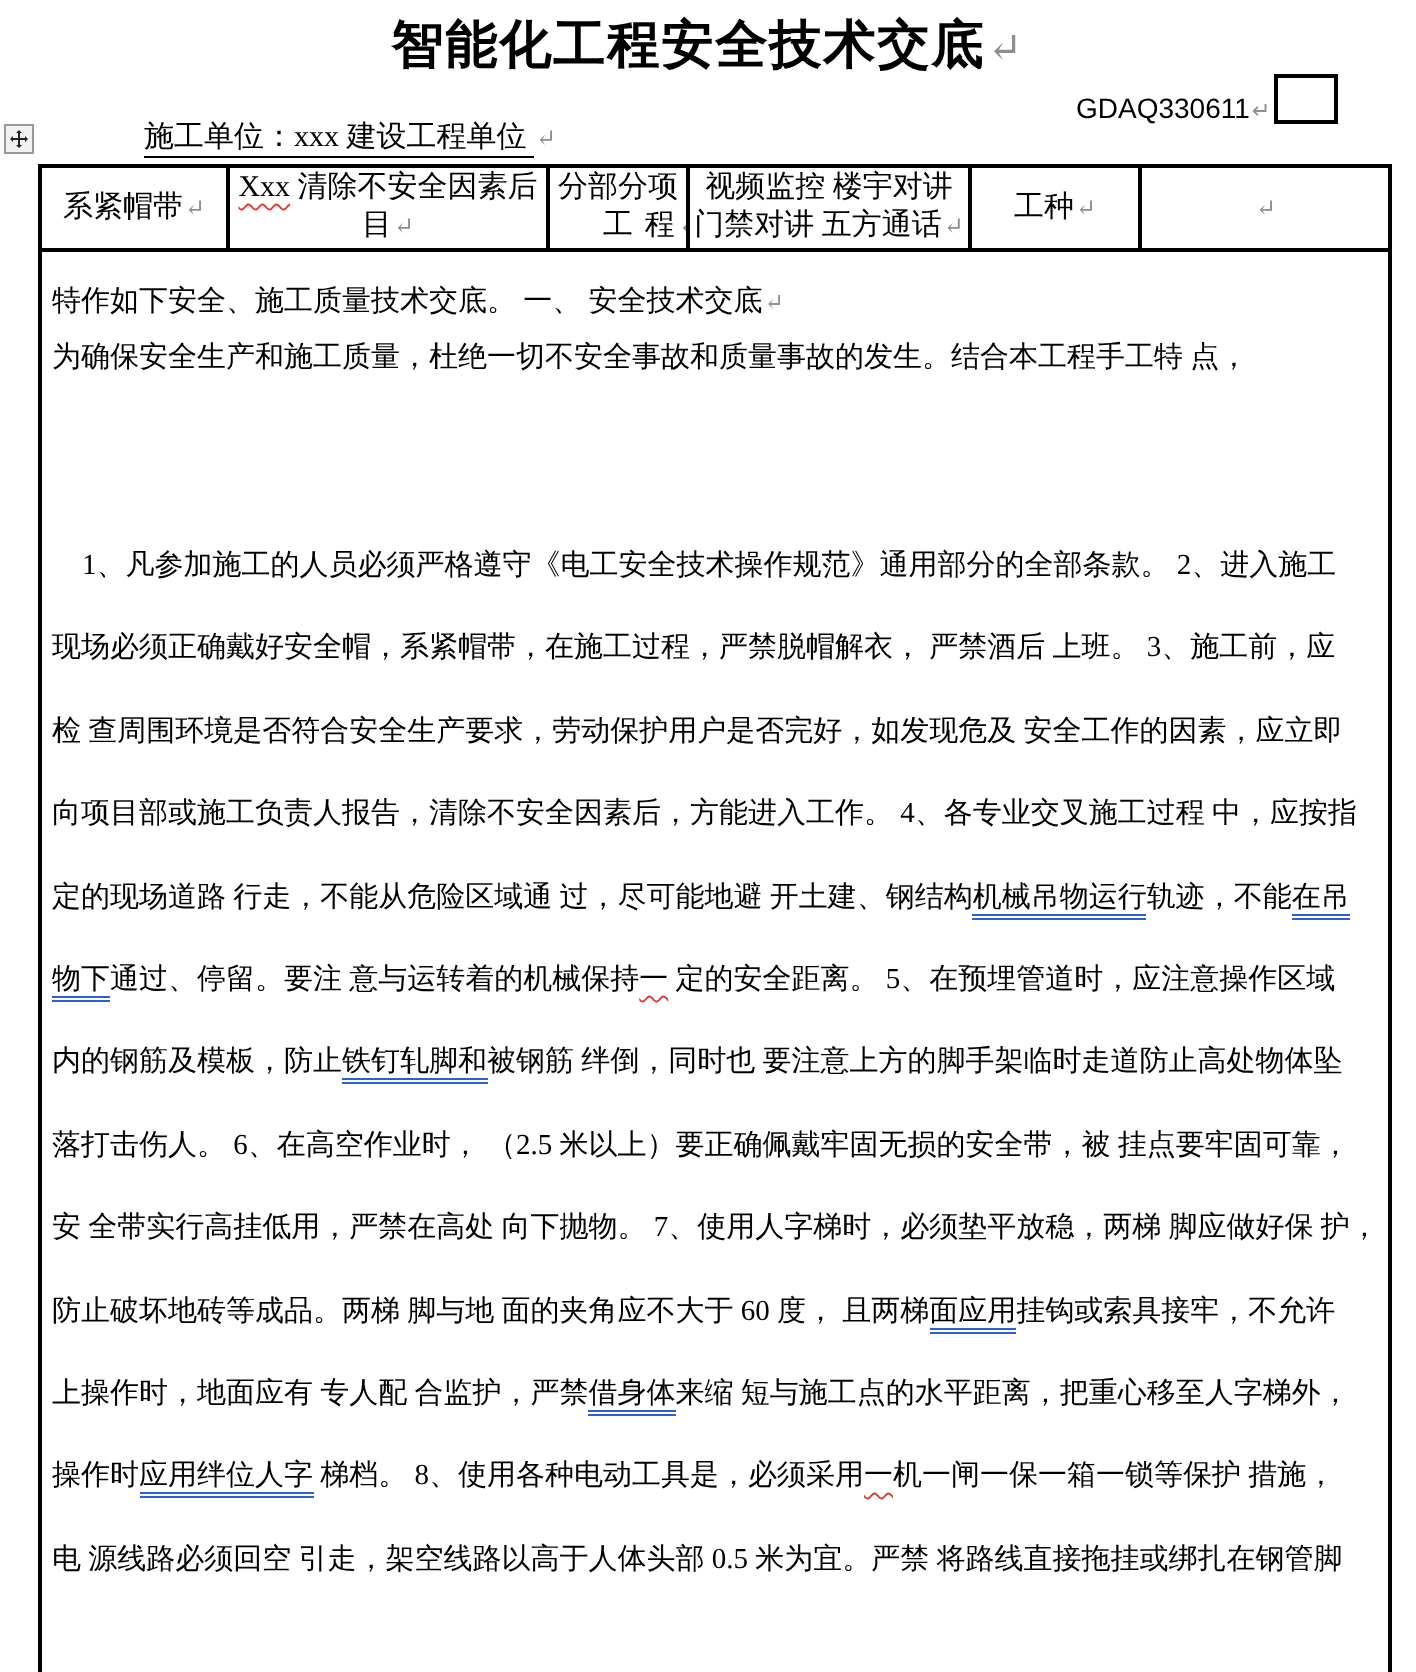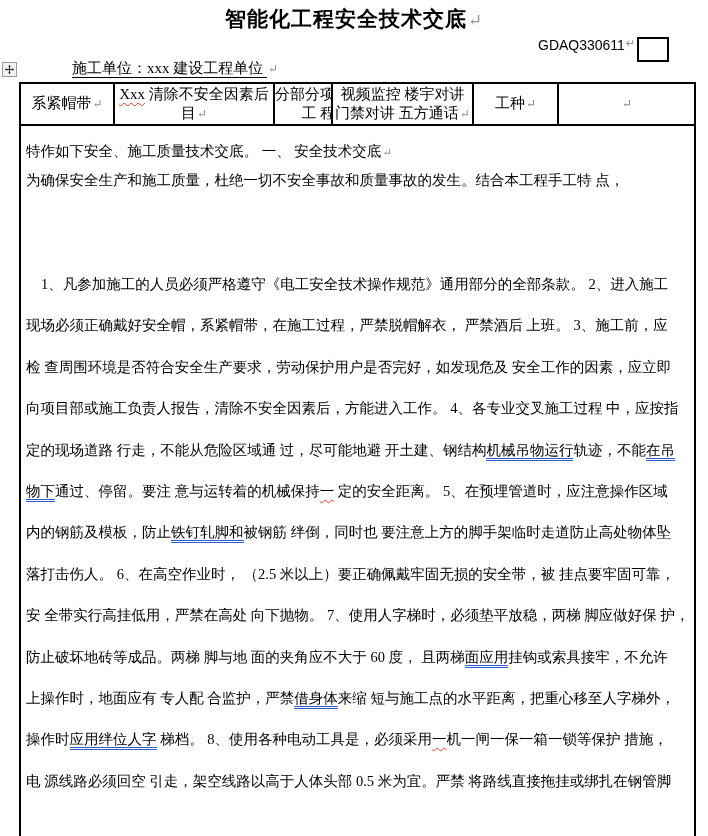--- a/index.html
+++ b/index.html
@@ -1,43 +1,43 @@
 <!DOCTYPE html>
 <html><head>
 <meta charset="utf-8">
 <style>
   html,body{margin:0;padding:0;background:#ffffff;}
   #page{position:relative;width:708px;height:836px;background:#fff;overflow:hidden;
         font-family:"Liberation Serif","DejaVu Serif",serif;color:#000;}
 
   .doc-title{position:absolute;top:5px;left:0;right:0;text-align:center;
-             font-size:21px;font-weight:bold;letter-spacing:1px;}
+             font-size:26px;font-weight:bold;letter-spacing:1px;}
   .mark{color:#8f8f8f;font-size:0.8em;font-weight:normal;margin-left:1px;}
 
-  .code-row{position:absolute;top:37px;left:538px;display:flex;align-items:flex-start;
+  .code-row{position:absolute;top:37px;left:538px;display:flex;align-items:flex-end;
             font-family:"Liberation Sans","DejaVu Sans",sans-serif;font-size:14px;}
   .code-box{width:28px;height:21px;border:2px solid #000;margin-left:2px;background:#fff;}
 
   .handle{position:absolute;left:2px;top:62px;width:13px;height:13px;
           border:1px solid #9a9a9a;background:#f2f2f2;display:flex;
           align-items:center;justify-content:center;}
 
   .unit-row{position:absolute;top:59px;left:40px;font-size:15px;white-space:nowrap;}
   .u-line{border-bottom:1px solid #000;padding-bottom:1px;margin-left:32px;}
 
   .doc-table{position:absolute;left:19px;top:82px;width:677px;height:754px;
              border:2px solid #000;border-bottom:none;box-sizing:border-box;overflow:hidden;}
   .header-row{display:flex;height:40px;border-bottom:2px solid #000;}
   .hcell{border-right:2px solid #000;box-sizing:border-box;display:flex;flex-direction:column;
          align-items:center;justify-content:center;font-size:15px;line-height:19px;
          text-align:center;overflow:hidden;}
   .hcell:last-child{border-right:none;}
   .hcell .line{width:100%;white-space:nowrap;}
   .hcell .line.justify{padding:0 10px;box-sizing:border-box;text-align:justify;text-align-last:justify;margin-left:33px;}
-  .c1{width:94px;}.c2{width:160px;}.c3{width:58px;}.c4{width:141px;}.c5{width:85px;}.c6{flex:1;}
+  .c1{width:94px;}.c2{width:160px;}.c3{width:70px;}.c4{width:141px;}.c5{width:85px;}.c6{flex:1;}
 
   .body-cell{padding:12px 2px 0 5px;font-size:14.5px;}
   .bline{white-space:nowrap;overflow:hidden;}
   #para1 .bline{line-height:27.5px;}
   .gap{height:70px;}
   #para2 .bline{line-height:41.4px;}
   #para2 .bline.first{text-indent:15px;}
 
   .u-blue{border-bottom:3px double #2e5fd0;}
   .u-red{text-decoration:underline;text-decoration-style:wavy;

